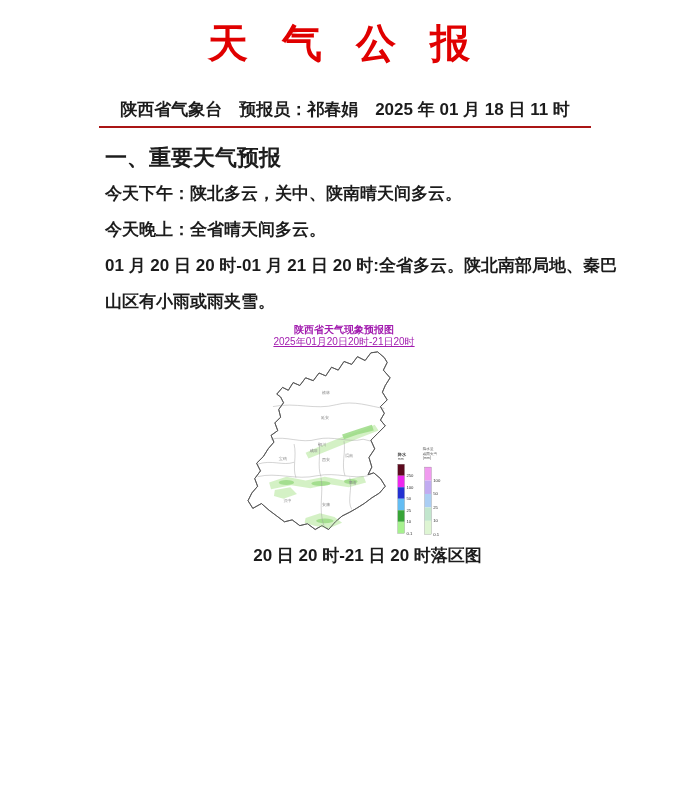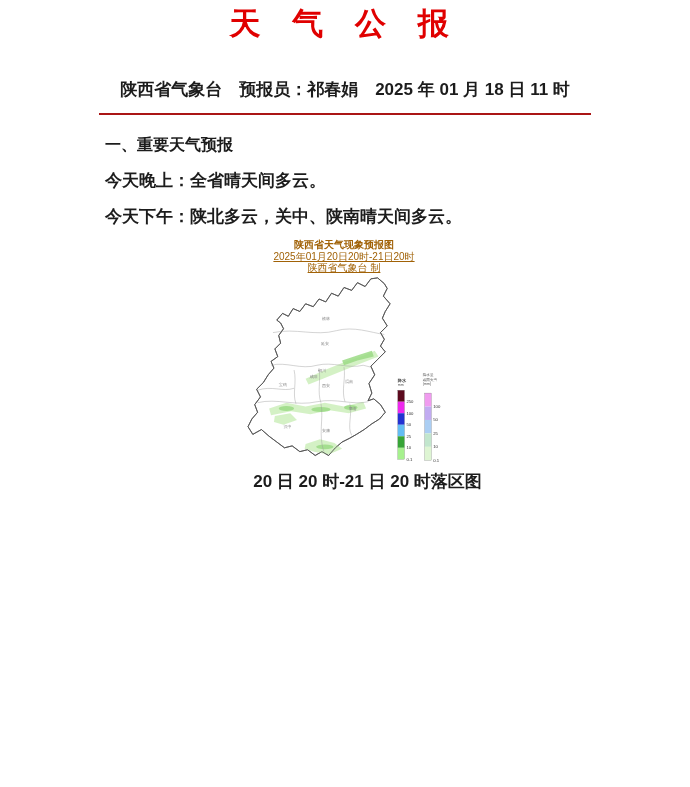--- a/index.html
+++ b/index.html
@@ -1,33 +1,33 @@
 <!DOCTYPE html>
 <html><head>
 <meta charset="utf-8">
 <style>
   html,body{margin:0;padding:0;background:#ffffff;}
   body{width:690px;height:787px;overflow:hidden;
        font-family:"Liberation Sans","DejaVu Sans",sans-serif;color:#1c1c1c;}
   .doc{position:relative;width:690px;height:787px;background:#fff;}
 
-  .main-title{padding-top:0;text-align:center;font-family:"Liberation Serif","DejaVu Serif",serif;
-    font-size:31px;line-height:48px;font-weight:bold;color:#e00000;letter-spacing:12px;}
+  .main-title{padding-top:20px;text-align:center;font-family:"Liberation Serif","DejaVu Serif",serif;
+    font-size:40px;line-height:48px;font-weight:bold;color:#e00000;letter-spacing:12px;}
 
   .subtitle{width:492px;margin:30px auto 0 auto;text-align:center;
-    font-size:17px;font-weight:bold;padding-bottom:12px;
+    font-size:17px;font-weight:bold;padding-bottom:5px;
     border-bottom:2px solid #aa1515;white-space:nowrap;}
 
   .content{margin:12px 72px 0 105px;font-size:17px;font-weight:700;line-height:36px;}
   .content p,.content h3{margin:0;padding:0;}
-  .content h3{font-size:16px;font-weight:800;}
+  .content h3{font-size:22px;font-weight:800;}
   .indent{text-indent:2em;}
 
   .map-figure{width:244px;margin:3px 0 0 222px;}
-  .map-head{text-align:center;color:#a16207;}
+  .map-head{text-align:center;color:#a21caf;}
   .map-head .l1{font-size:10px;font-weight:700;line-height:13px;}
   .map-head .l2{font-size:10px;line-height:11px;text-decoration:underline;}
   .map-svg{display:block;margin-top:2px;}
 
   .province{fill:#ffffff;stroke:#555;stroke-width:0.9;stroke-linejoin:round;}
   .inner{fill:none;stroke:#9a9a9a;stroke-width:0.45;}
   .band{opacity:0.85;}
   .city{font-size:4.2px;fill:#8a8a8a;}
   .lg-title{font-size:4.4px;fill:#444;font-weight:bold;}
   .lg-title2{font-size:3.8px;fill:#555;}
@@ -41,29 +41,29 @@
 <body>
 
 <div class="doc">
 
   <div class="main-title">天 气 公 报</div>
 
   <div class="subtitle">陕西省气象台　预报员：祁春娟　2025 年 01 月 18 日 11 时</div>
 
   <div class="content">
     <h3>一、重要天气预报</h3>
+    <p>今天下午：陕北多云，关中、陕南晴天间多云。</p>
     <p>今天晚上：全省晴天间多云。</p>
-    <p>今天下午：陕北多云，关中、陕南晴天间多云。</p>
+    <p>01 月 20 日 20 时-01 月 21 日 20 时:全省多云。陕北南部局地、秦巴山区有小雨或雨夹雪。</p>
   </div>
 
   <div class="map-figure">
     <div class="map-head">
       <div class="l1">陕西省天气现象预报图</div>
       <div class="l2">2025年01月20日20时-21日20时</div>
-      <div class="l2">陕西省气象台 制</div>
     </div>
 
     <svg class="map-svg" width="244" height="192" viewBox="0 0 240 200">
 
       <path class="province" d="M50,47 L56,40 L62,43 L67,35 L74,38 L80,30 L88,33 L94,25 L101,28 L107,19 L114,22 L120,13 L128,16 L134,8 L142,12 L148,4 L155,3 L162,9 L165,14 L161,22 L168,30 L163,38 L160,45 L165,53 L158,60 L162,67 L158,74 L163,80 L155,88 L148,95 L152,104 L146,113 L149,123 L145,131 L151,129 L158,135 L163,143 L157,150 L149,155 L141,161 L133,166 L126,170 L118,174 L111,180 L104,188 L97,184 L90,188 L82,182 L74,184 L66,178 L58,180 L50,174 L42,168 L34,161 L25,166 L20,158 L24,150 L30,143 L27,135 L33,127 L29,119 L36,112 L41,104 L47,97 L44,90 L51,85 L48,77 L54,71 L52,63 L57,56 L54,50 Z"></path>
 
       <g>
         <polygon class="band" points="80,108 100,99 120,91 140,84 152,79 156,85 138,92 118,100 98,108 83,114" fill="#cdeebb"></polygon>
         <polygon class="band" points="118,89 136,83 149,79 151,85 134,89 120,94" fill="#9bda85"></polygon>
         <polygon class="band" points="42,139 60,133 80,137 100,133 120,137 140,132 143,139 125,144 105,141 85,145 65,142 44,146" fill="#cdeebb"></polygon>

